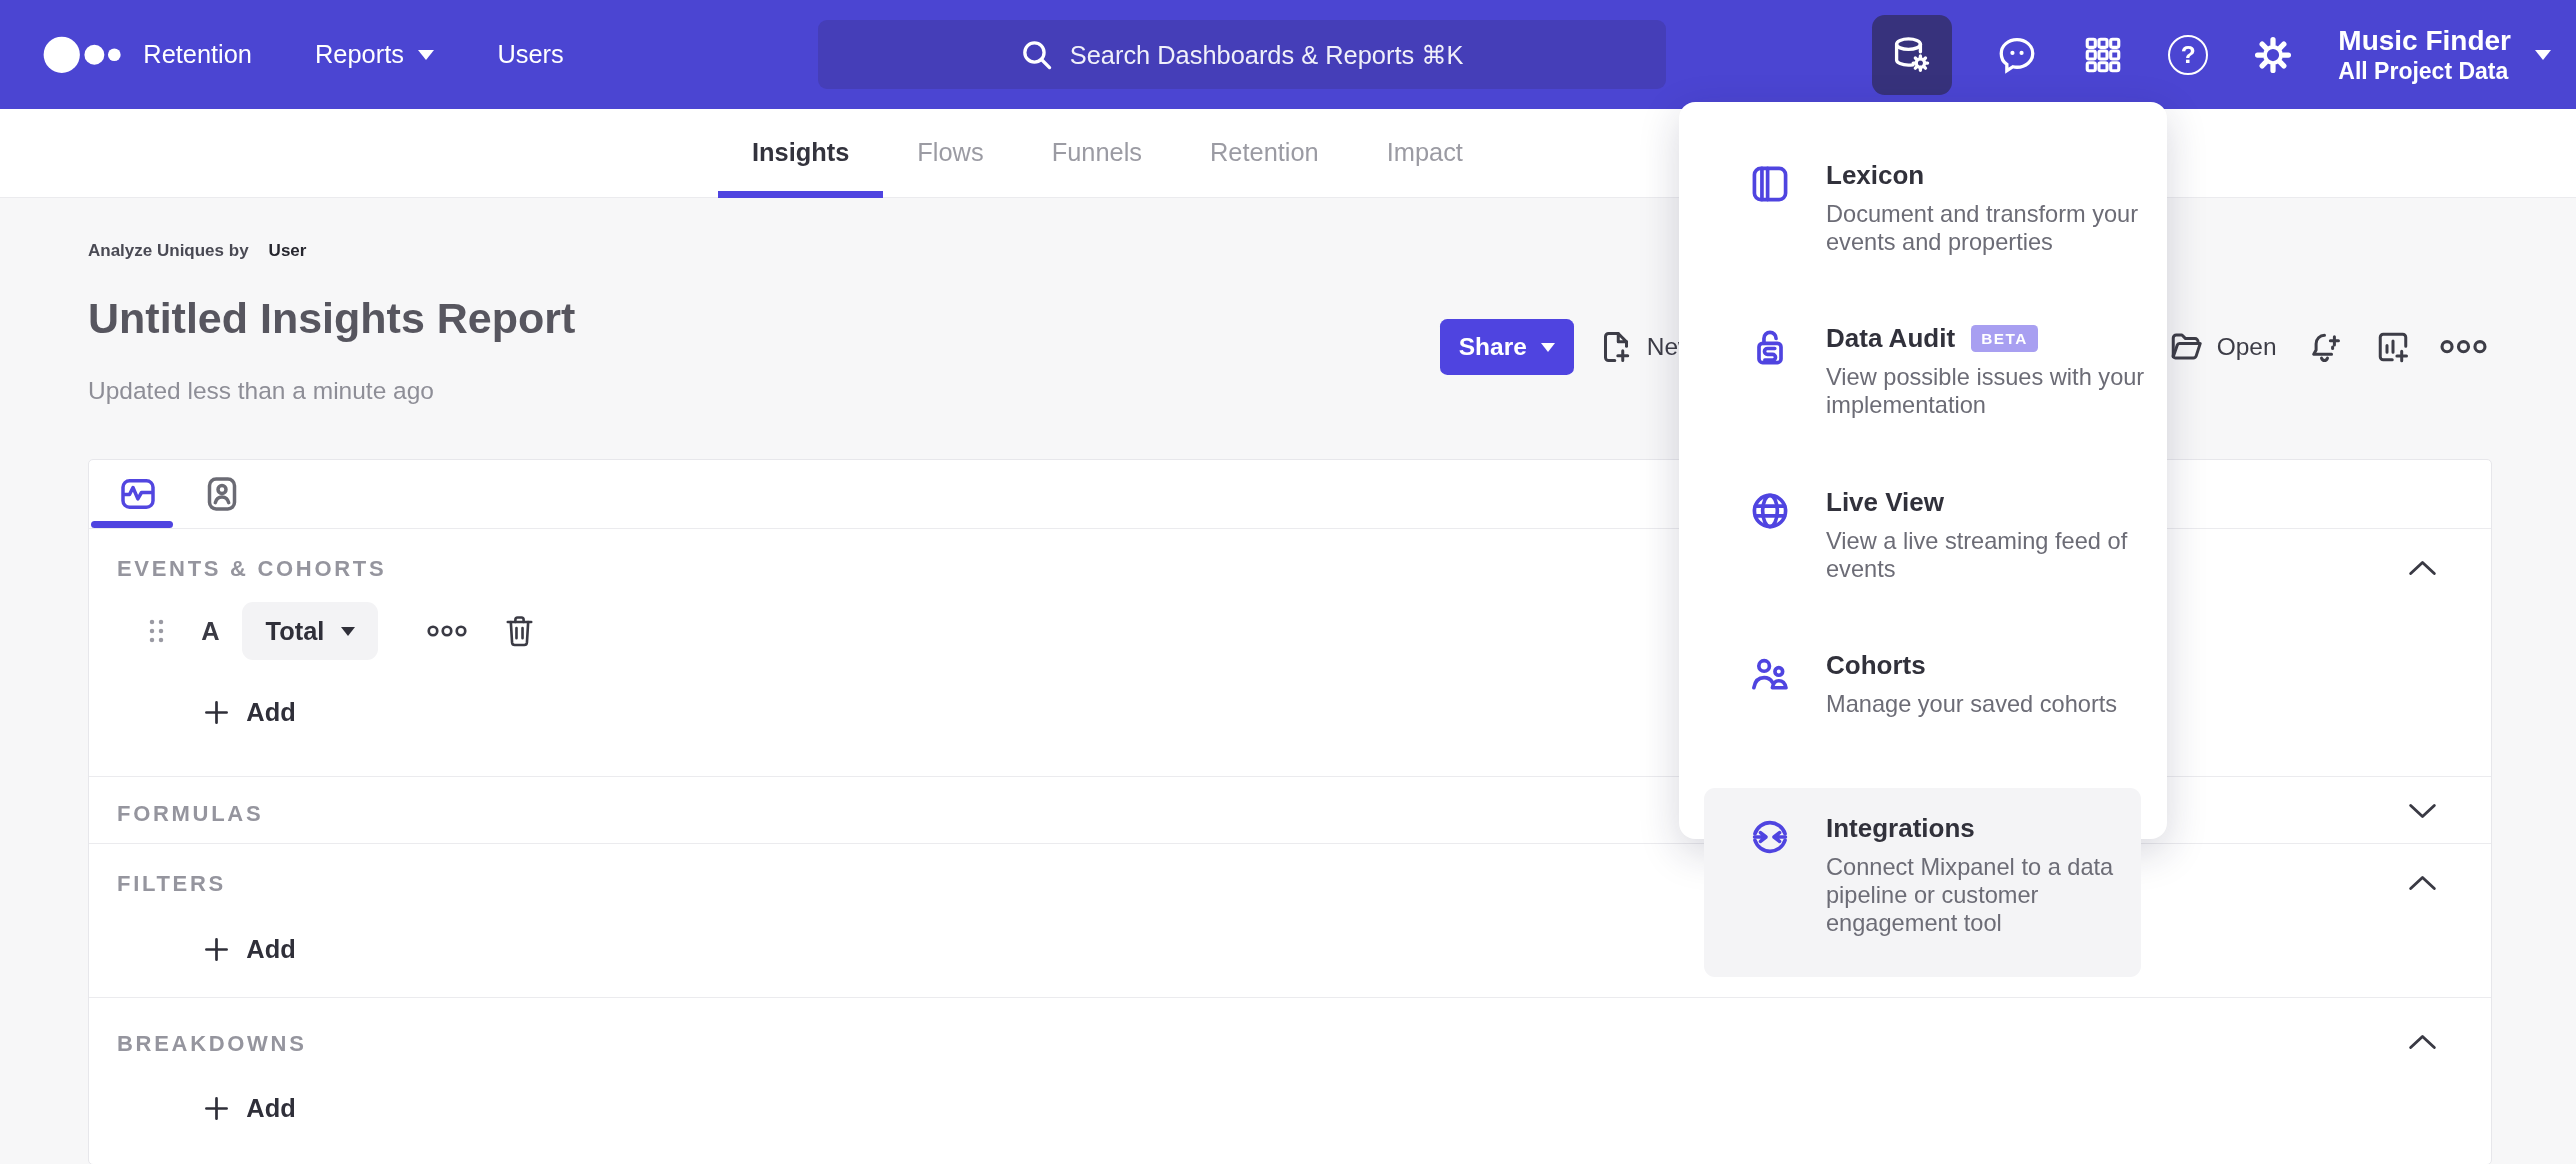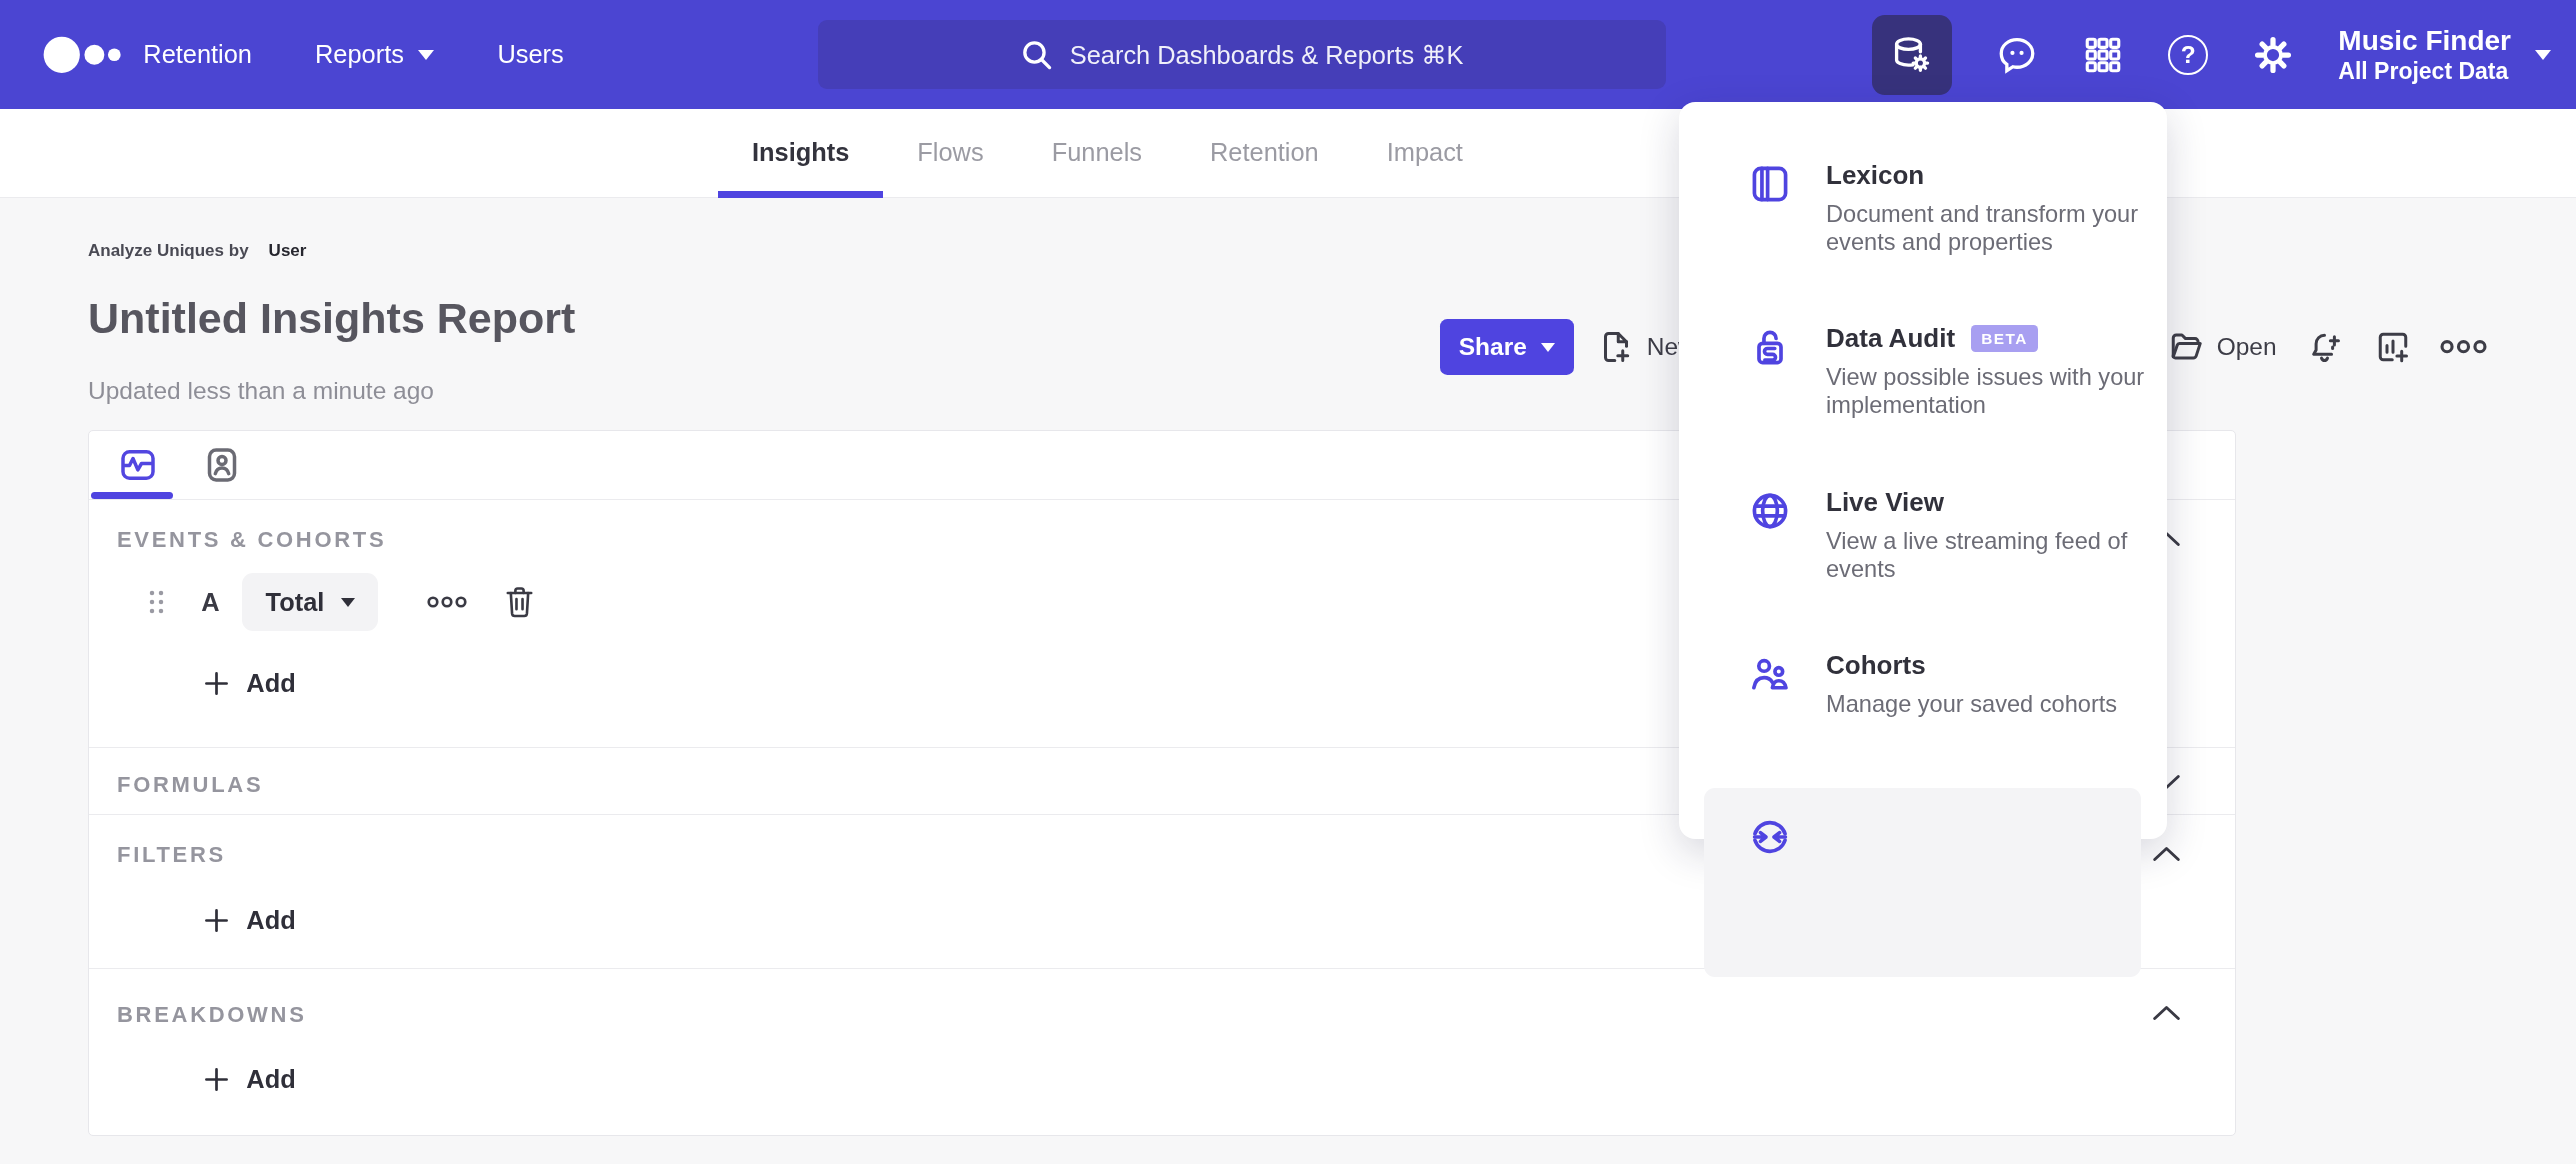--- a/index.html
+++ b/index.html
@@ -65,21 +65,21 @@
   .tool-item { position:absolute; top:0; height:56px; display:flex; align-items:center; gap:12.7px;
     color:#3d3d47; font-size:24.5px; font-weight:500; cursor:pointer; }
   .tool-icon { width:36px; height:36px; color:#3d3d47; }
   .t-new { left:1598px; }
   .t-open { left:2168px; }
   .t-bell { left:2308px; }
   .t-chart { left:2375px; }
   .t-more { left:2440px; }
 
   
-  .card { position:absolute; left:88px; top:430px; width:2148px; height:706px;
+  .card { position:absolute; left:88px; top:459px; width:2404px; height:706px;
     background:#ffffff; border:1.8px solid #e7e7eb; border-radius:5px; overflow:hidden; }
   .card-tabs { height:69px; border-bottom:1.8px solid #ebebee; position:relative;
     display:flex; align-items:center; padding-left:23.6px; gap:33px; }
   .viz-tile { width:51px; height:51px; display:flex; align-items:center; justify-content:center; cursor:pointer; }
   .viz-tile svg { width:40px; height:40px; }
   .viz-tile.active { color:#5246e0; }
   .viz-tile.inactive { color:#6b6b74; }
   .card-tab-underline { position:absolute; left:1.8px; bottom:0; width:82px; height:7.3px; background:#4f44e0; border-radius:3.6px; }
   .section { position:relative; }
   .section + .section { border-top:1.8px solid #ebebee; }
@@ -422,15 +422,21 @@
     </div>
   </div>
 
   <div class="menu-item mi-5">
     <svg class="menu-icon" viewBox="0 0 24 24" fill="none" stroke="currentColor" stroke-width="2" stroke-linecap="round" stroke-linejoin="round">
       <path d="M3.8 10.2a8.6 8.6 0 0 1 16.4 0"></path>
       <path d="M20.2 13.8a8.6 8.6 0 0 1-16.4 0"></path>
       <path d="M3.6 12h5.6 M6.8 9.6 9.8 12l-3 2.4"></path>
       <path d="M20.4 12h-5.6 M17.2 9.6 14.2 12l3 2.4"></path>
     </svg>
+    <div>
+      <div class="menu-title-row">
+        <span class="menu-title">Integrations</span>
+      </div>
+      <div class="menu-desc">Connect Mixpanel to a data pipeline or customer engagement tool</div>
+    </div>
   </div>
 </div>
 
 
 </body></html>

